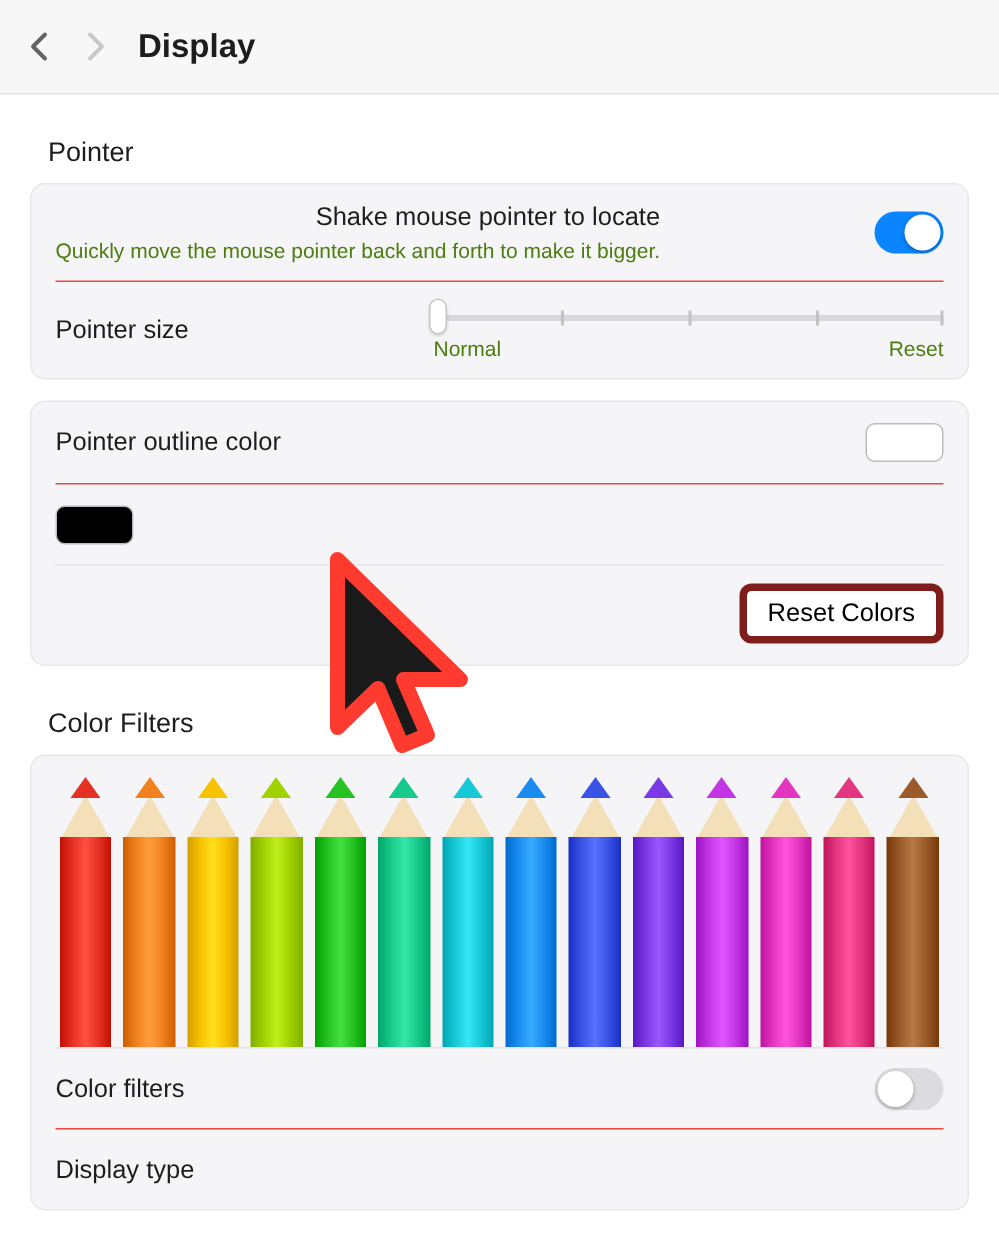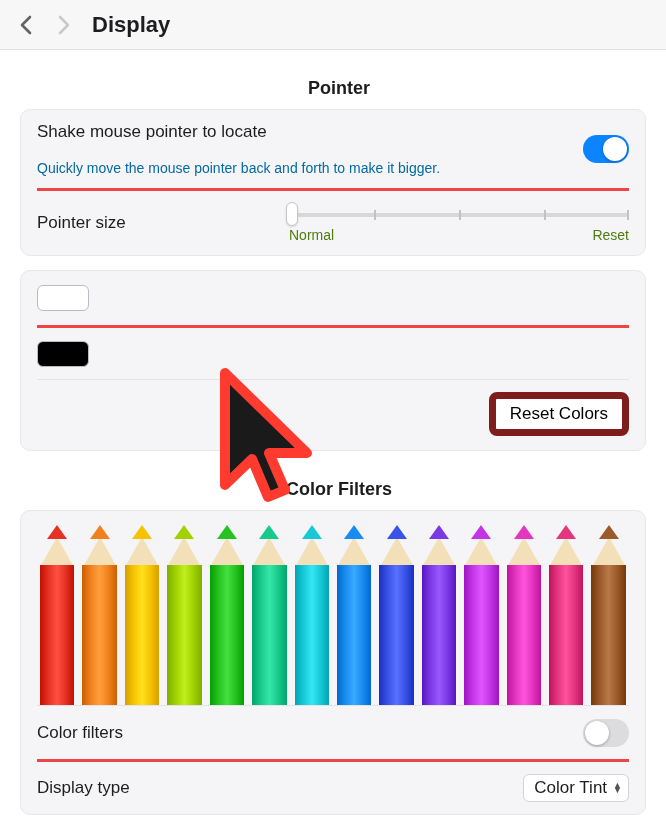--- a/index.html
+++ b/index.html
@@ -4,49 +4,49 @@
 <style>
   * { box-sizing: border-box; margin: 0; padding: 0; }
   html, body {
     width: 666px; height: 838px;
     font-family: -apple-system, "Helvetica Neue", Arial, sans-serif;
     background: #ffffff; color: #1d1d1f; overflow: hidden;
     -webkit-font-smoothing: antialiased;
   }
   
   .header {
-    height: 50px; display: flex; align-items: center;
+    height: 63px; display: flex; align-items: center;
     background: #f7f7f8; border-bottom: 1px solid #e2e2e4;
     padding: 0 12px;
   }
   .nav-arrows { display: flex; gap: 10px; align-items: center; }
   .nav-btn {
     width: 28px; height: 28px; display: flex; align-items: center; justify-content: center;
     color: #636365;
   }
   .nav-btn.disabled { color: #c9c9cb; }
   .page-title {
     margin-left: 14px; font-size: 22px; font-weight: 700;
   }
   
   .content { padding: 28px 20px 0 20px; }
   .section-heading {
-    font-size: 18px; font-weight: 700; margin: 0 0 10px 12px; text-align: center;
+    font-size: 18px; font-weight: 400; margin: 0 0 10px 12px;
   }
   .card {
     background: #f5f5f7; border: 1px solid #e7e7ea; border-radius: 10px;
     padding: 0 16px; margin-bottom: 28px;
   }
   .row {
     display: flex; align-items: center; justify-content: space-between;
-    min-height: 54px; padding: 12px 0;
-  }
-  .row + .row { border-top: 3px solid #ef4444; gap: 32px; }
+    min-height: 54px; padding: 12px 0; text-align: right;
+  }
+  .row + .row { border-top: 1px solid #ef4444; gap: 32px; }
   .row-label { font-size: 17px; }
-  .row-sub { font-size: 14px; color: #0369a1; margin-top: 18px; }
+  .row-sub { font-size: 14px; color: #4d7c0f; margin-top: 4px; }
   
   .toggle {
     width: 46px; height: 28px; background: #0a84ff; border-radius: 14px;
     position: relative; cursor: pointer;
   }
   .toggle.off { background: #dcdcde; }
   .toggle .knob {
     width: 24px; height: 24px; background: #fff; border-radius: 50%;
     position: absolute; top: 2px; right: 2px;
     box-shadow: 0 1px 3px rgba(0,0,0,0.3);
@@ -76,21 +76,21 @@
   
   .swatch {
     width:52px; height:26px; border:1px solid #bcbcc0; border-radius:6px;
     background:#fff; cursor:pointer;
   }
   .swatch.black { background:#000; }
   
   .reset-row { display:flex; justify-content:flex-end; padding:12px 0 14px 0; border-top:1px solid #e4e4e7;}
   .pill-btn {
     font-size:17px; padding:5px 14px; background:#fff;
-    border:7px solid #7f1d1d; border-radius:8px; cursor:pointer;
+    border:5px solid #7f1d1d; border-radius:8px; cursor:pointer;
   }
   
   .pencil-row {
     display:flex; height:180px; align-items:flex-end; gap:0px;
     margin:14px -1px 0 -1px; overflow:hidden;
   }
   .pencil {
     flex:1; position:relative; height:180px;
   }
   .pencil .tip {
@@ -167,20 +167,21 @@
         <div class="slider-labels">
           <span>Normal</span>
           <span>Reset</span>
         </div>
       </div>
     </div>
   </div>
 
   <div class="card" style="margin-top:-14px;">
     <div class="row">
+      <div class="row-label">Pointer outline color</div>
       <div class="swatch"></div>
     </div>
     <div class="row">
       <div class="swatch black"></div>
     </div>
     <div class="reset-row">
       <button class="pill-btn">Reset Colors</button>
     </div>
   </div>
 
@@ -260,27 +261,20 @@
         </div>
       </div>
     <div class="row" style="border-top:1px solid #e4e4e7;">
       <div class="row-label">Color filters</div>
       <div class="toggle off">
           <div class="knob"></div>
         </div>
     </div>
     <div class="row">
       <div class="row-label">Display type</div>
-      <div class="select">
-        <span>Color Tint</span>
-        <span class="caret">
-          <span>▲</span>
-            <span>▼</span>
-        </span>
-      </div>
     </div>
   </div>
 
 </div>
 
 <svg class="big-cursor" width="110" height="150" viewBox="0 0 110 150">
   <path d="M15 8 L15 120 L42 94 L58 132 L75 125 L59 88 L97 88 Z" fill="#1a1a1a" stroke="#ff3b30" stroke-width="10" stroke-linejoin="round"></path>
 </svg>
 
 </body></html>

